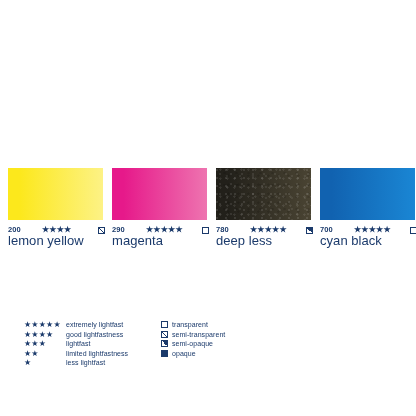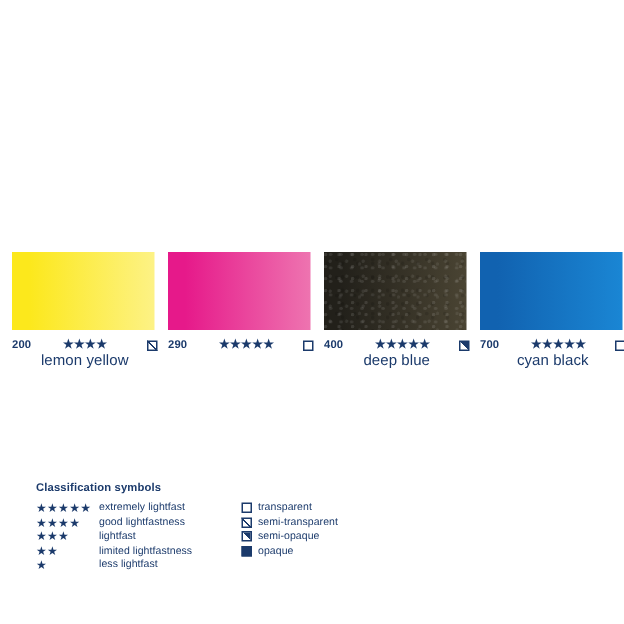--- a/index.html
+++ b/index.html
@@ -79,24 +79,23 @@
     line-height: 8px;
     white-space: nowrap;
   }
   .opacity-sym {
     flex: 0 0 auto;
     margin-left: 2px;
     display: inline-block;
   }
   .meta-name {
     margin-top: 1px;
-    font-size: 10px;
+    font-size: 13px;
     line-height: 10px;
     letter-spacing: 0.05px;
-    text-align: center;
   }
 
   
   .obox {
     display: inline-block;
     width: 7px;
     height: 7px;
     box-sizing: border-box;
     border: 1px solid #1b3a6b;
     position: relative;
@@ -186,55 +185,55 @@
   <div class="swatch-cell">
     <div class="swatch-chip" id="chip-1" style="background: linear-gradient(to right, rgb(230, 25, 138) 0%, rgb(230, 25, 138) 12%, rgb(238, 116, 176) 100%);">
       <div class="grain"></div>
     </div>
     <div class="swatch-meta">
       <div class="meta-line1">
         <span class="code">290</span>
         <span class="stars">★★★★★</span>
         <span class="opacity-sym"><i class="obox transparent" id="obox-1"></i></span>
       </div>
+      <div class="meta-name">magenta</div>
     </div>
   </div>
 
   <div class="swatch-cell">
     <div class="swatch-chip textured" id="chip-2" style="background: linear-gradient(to right, rgb(34, 32, 26) 0%, rgb(34, 32, 26) 12%, rgb(74, 68, 51) 100%);">
       <div class="grain"></div>
     </div>
     <div class="swatch-meta">
       <div class="meta-line1">
-        <span class="code">400</span>
+        <span class="code">780</span>
         <span class="stars">★★★★★</span>
         <span class="opacity-sym"><i class="obox semi-opaque" id="obox-2"></i></span>
       </div>
-      <div class="meta-name">deep blue</div>
+      <div class="meta-name">deep less</div>
     </div>
   </div>
 
   <div class="swatch-cell">
     <div class="swatch-chip" id="chip-3" style="background: linear-gradient(to right, rgb(17, 98, 176) 0%, rgb(17, 98, 176) 12%, rgb(26, 134, 212) 100%);">
       <div class="grain"></div>
     </div>
     <div class="swatch-meta">
       <div class="meta-line1">
         <span class="code">700</span>
         <span class="stars">★★★★★</span>
         <span class="opacity-sym"><i class="obox transparent" id="obox-3"></i></span>
       </div>
       <div class="meta-name">cyan black</div>
     </div>
   </div>
 
 </div>
 
 <div id="legend">
-  <div id="legend-title">Classification symbols</div>
   <div id="legend-cols">
 
     <div id="legend-stars-col">
       <div class="legend-row">
         <span class="legend-stars">★★★★★</span>
         <span class="legend-label">extremely lightfast</span>
       </div>
       <div class="legend-row">
         <span class="legend-stars">★★★★</span>
         <span class="legend-label">good lightfastness</span>

